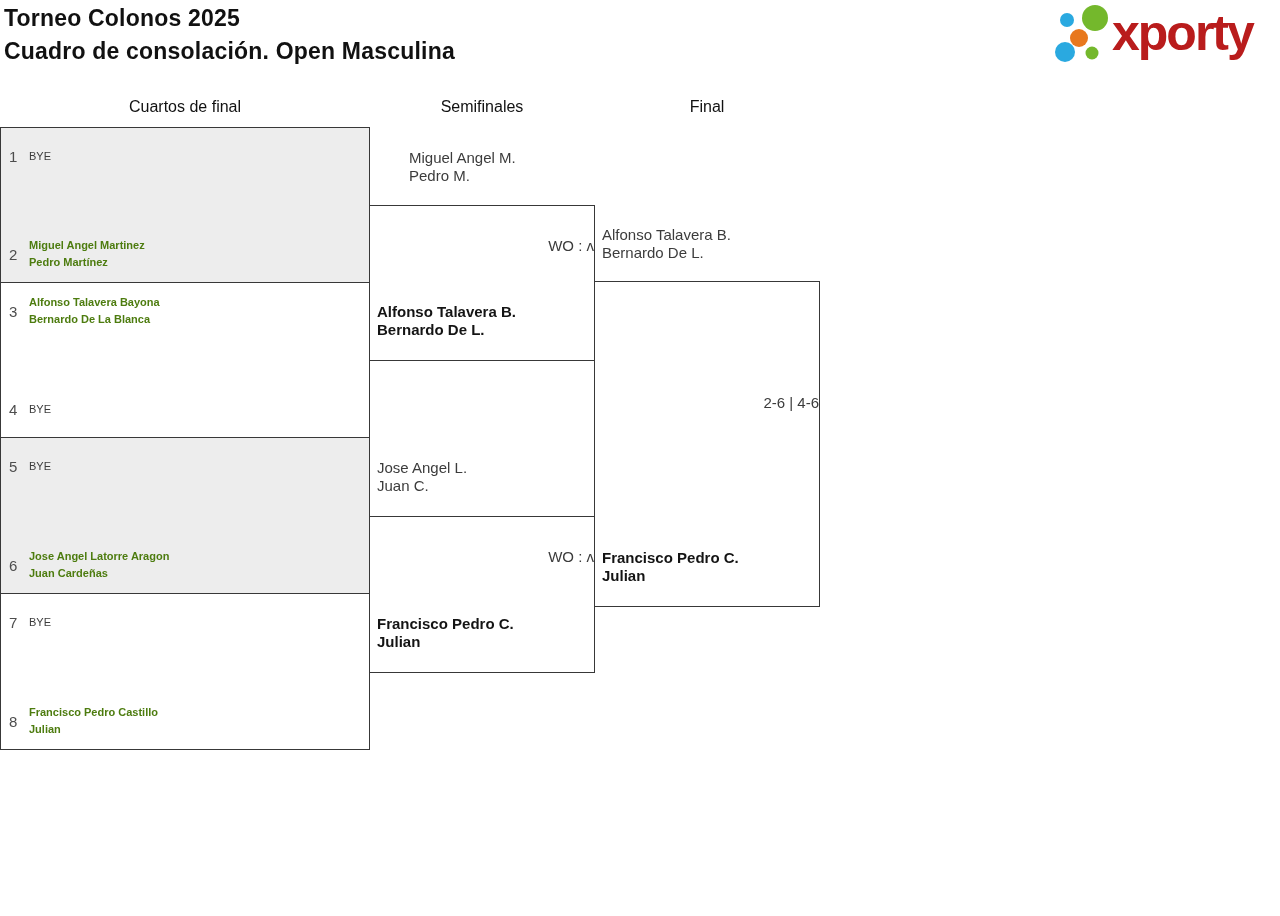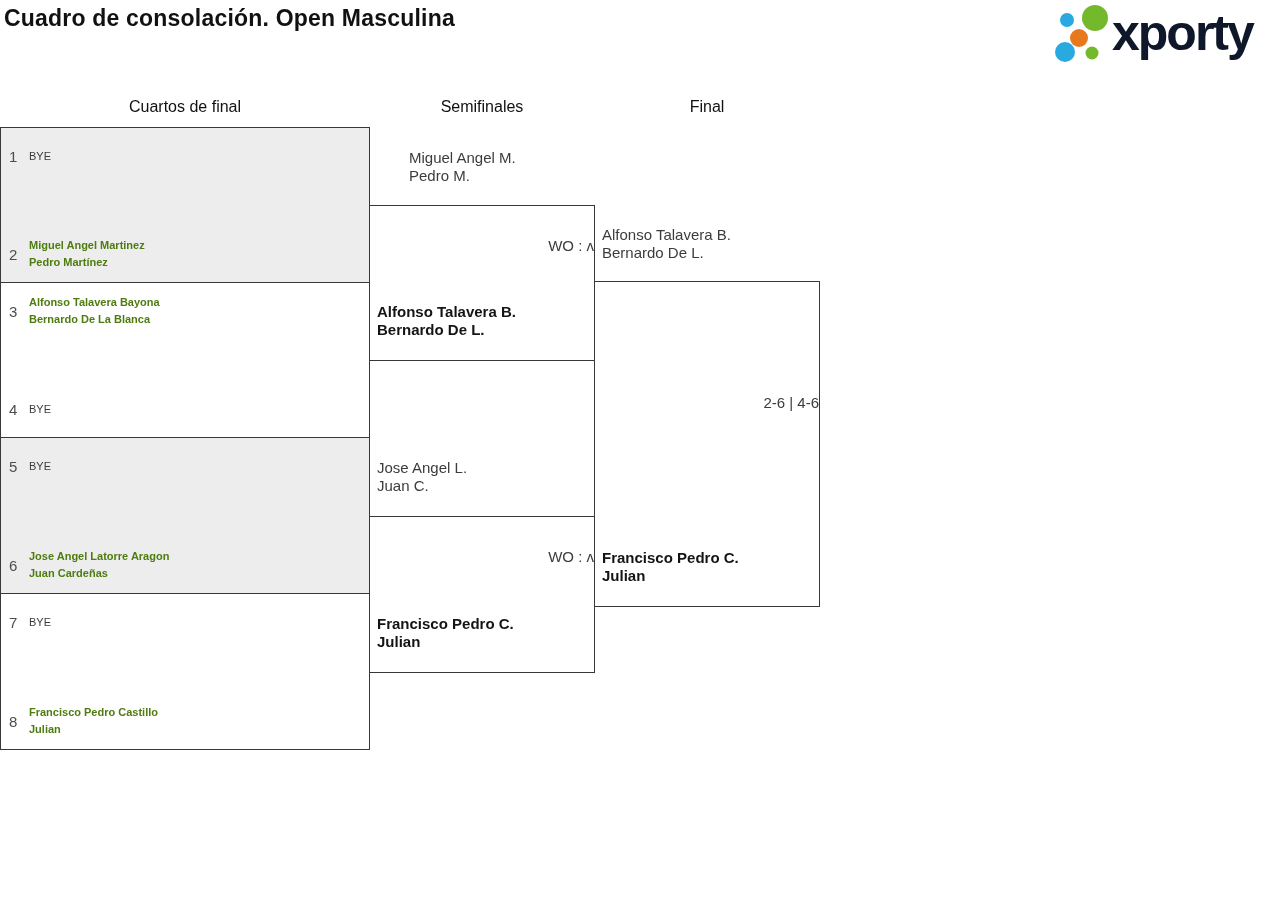--- a/index.html
+++ b/index.html
@@ -16,21 +16,21 @@
   
   .titles { position: absolute; left: 4px; top: 2px; }
   .title-line {
     font-size: 23px; font-weight: 700; color: #111;
     line-height: 33px; letter-spacing: 0.2px;
   }
 
   .logo { position: absolute; left: 1048px; top: 2px; display: flex; align-items: flex-start; cursor: pointer; }
   .logo-dots { width: 62px; height: 66px; display: block; }
   .logo-text {
-    font-size: 50px; font-weight: 700; color: #0f172a;
+    font-size: 50px; font-weight: 700; color: #b91c1c;
     letter-spacing: -2px; line-height: 62px; margin-left: 2px;
   }
 
   
   .bracket { position: absolute; left: 0; top: 0; width: 1280px; height: 916px; }
 
   .round-label {
     position: absolute; top: 98px;
     font-size: 16px; font-weight: 400; color: #111;
     text-align: center;
@@ -73,20 +73,21 @@
     position: absolute; left: 7px; bottom: 21px;
     font-size: 15px; line-height: 18px;
     white-space: pre-line;
     font-weight: 700; color: #141414;
   }
 </style>
 </head>
 <body>
 
 <div class="titles">
+  <div class="title-line">Torneo Colonos 2025</div>
   <div class="title-line">Cuadro de consolación. Open Masculina</div>
 </div>
 
 <div class="logo">
   <svg class="logo-dots" viewBox="0 0 62 66" xmlns="http://www.w3.org/2000/svg">
     <circle cx="19" cy="18" r="7" fill="#2aa9e0"></circle>
     <circle cx="47" cy="16" r="13" fill="#74b82c"></circle>
     <circle cx="31" cy="36" r="9" fill="#e8781e"></circle>
     <circle cx="17" cy="50" r="10" fill="#2aa9e0"></circle>
     <circle cx="44" cy="51" r="6.5" fill="#74b82c"></circle>

